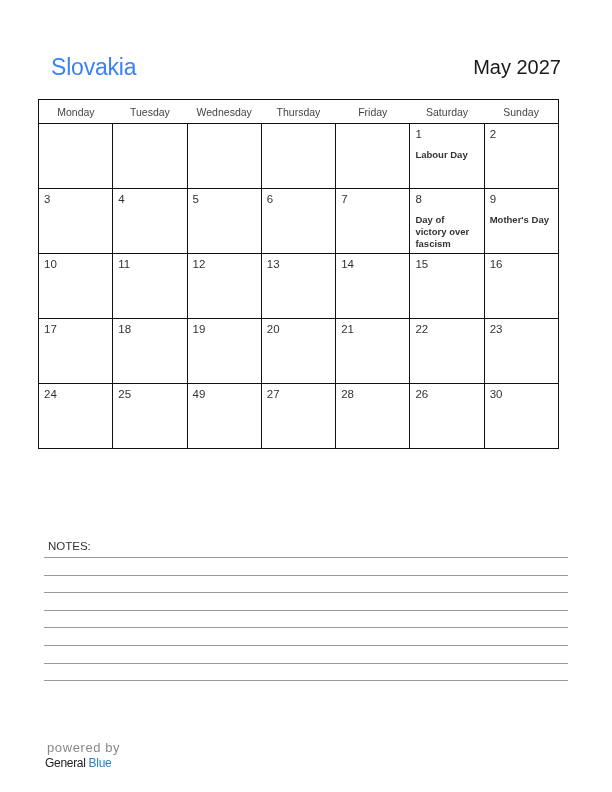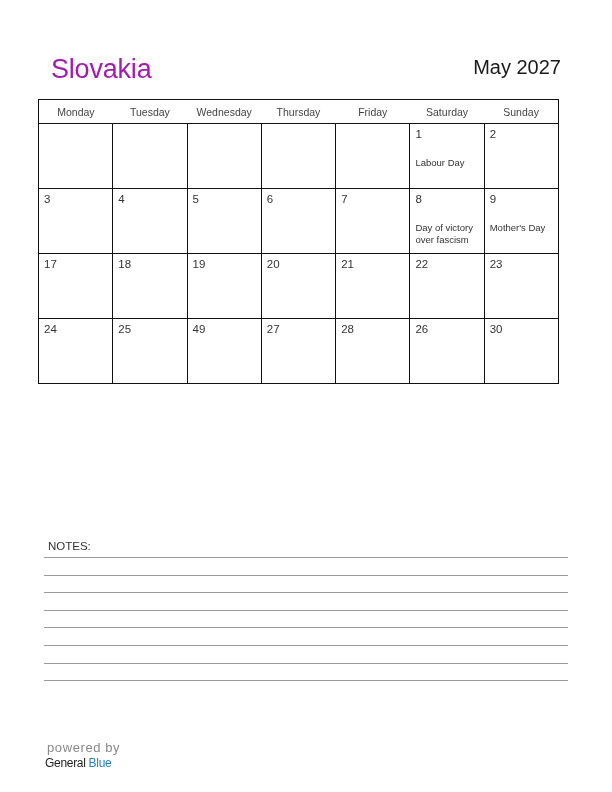--- a/index.html
+++ b/index.html
@@ -1,26 +1,26 @@
 <!DOCTYPE html>
 <html><head>
 <meta charset="utf-8">
 <style>
   html, body { margin: 0; padding: 0; background: #ffffff; }
   body { width: 612px; height: 792px; position: relative; overflow: hidden;
          font-family: "Liberation Sans", "DejaVu Sans", sans-serif; color: #222; }
-  .country { position: absolute; left: 51px; top: 54px; font-size: 27px; color: #a21caf; letter-spacing: -0.2px; }
+  .country { position: absolute; left: 51px; top: 54px; font-size: 23px; color: #3b82f6; letter-spacing: -0.2px; }
   .month { position: absolute; right: 51px; top: 56px; font-size: 20px; color: #1a1a1a; }
   table.cal { position: absolute; left: 38px; top: 99px; width: 521px; border-collapse: collapse;
               table-layout: fixed; border: 1.3px solid #111; }
   table.cal th { height: 23px; font-weight: normal; font-size: 10.5px; color: #444; text-align: center;
                  border-bottom: 1.3px solid #111; padding: 0; }
   table.cal td { height: 64px; border: 1.1px solid #111; vertical-align: top; padding: 0; }
   .daynum { display: block; font-size: 11.5px; color: #333; margin: 4px 0 0 5px; line-height: 13px; }
-  .event { display: block; font-size: 9.5px; color: #333; margin: 16px 0 0 5px; line-height: 12px; }
+  .event { display: block; font-size: 9.5px; color: #333; margin: 8px 0 0 5px; line-height: 12px; font-weight: bold; }
   .notes { position: absolute; left: 44px; top: 540px; width: 524px; }
   .notes-label { font-size: 11.5px; color: #333; margin-left: 4px; height: 17px; }
   .note-line { height: 17.6px; border-top: 1.2px solid #9a9a9a; box-sizing: border-box; }
   .note-line:first-of-type { }
   .footer { position: absolute; left: 45px; top: 708px; }
   .powered { font-size: 13px; color: #888; letter-spacing: 0.6px; margin-left: 2px; margin-top: 32px; }
   .brand { font-size: 12px; margin-top: 1px; letter-spacing: -0.3px; }
   .brand .g { color: #222; }
   .brand .b { color: #2a7fc0; margin-left: 3px; }
 </style>
@@ -87,20 +87,43 @@
           <span class="daynum">8</span>
           <span class="event" style="width: 62px;">Day of victory over fascism</span>
         </td>
         <td>
           <span class="daynum">9</span>
           <span class="event" style="width: 62px;">Mother's Day</span>
         </td>
       </tr>
       <tr>
         <td>
+          <span class="daynum">10</span>
+        </td>
+        <td>
+          <span class="daynum">11</span>
+        </td>
+        <td>
+          <span class="daynum">12</span>
+        </td>
+        <td>
+          <span class="daynum">13</span>
+        </td>
+        <td>
+          <span class="daynum">14</span>
+        </td>
+        <td>
+          <span class="daynum">15</span>
+        </td>
+        <td>
+          <span class="daynum">16</span>
+        </td>
+      </tr>
+      <tr>
+        <td>
           <span class="daynum">17</span>
         </td>
         <td>
           <span class="daynum">18</span>
         </td>
         <td>
           <span class="daynum">19</span>
         </td>
         <td>
           <span class="daynum">20</span>

